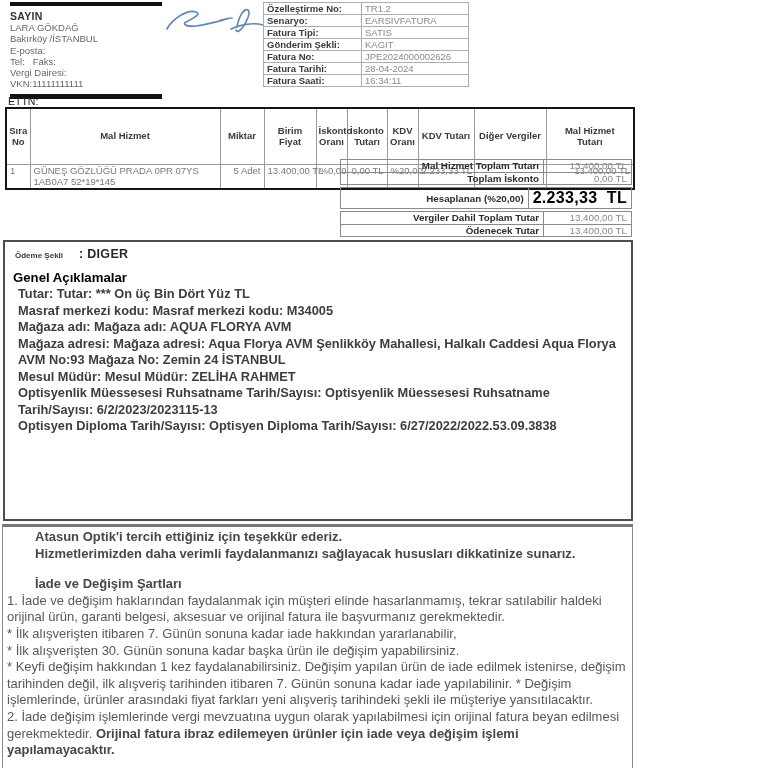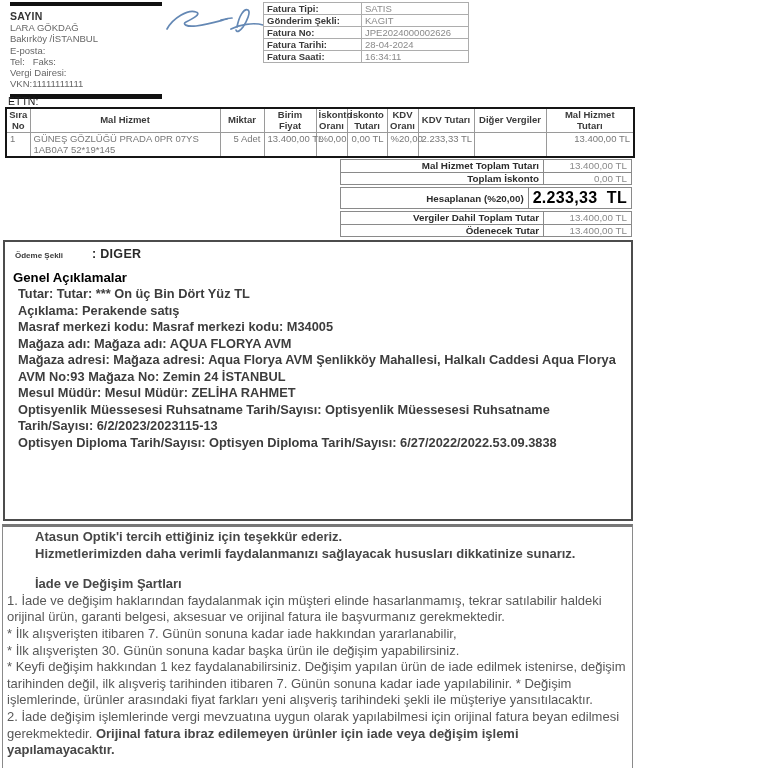--- a/index.html
+++ b/index.html
@@ -21,37 +21,37 @@
   .meta-table { position:absolute; left:263px; top:2px; width:206px; border-collapse:collapse; }
   .meta-table td { border:1px solid #adadad; height:11.8px; padding:0 3px; vertical-align:middle; }
   .meta-table td.m-label { font-size:9.5px; font-weight:700; color:#3a3a3a; width:98px; }
   .meta-table td.m-value { font-size:9.5px; color:#8a8a8a; }
 
   
   .ettn { position:absolute; left:8px; top:95px; font-size:10.5px; font-weight:400; color:#222; }
 
   
   .items-table { position:absolute; left:5px; top:107px; width:628px; border-collapse:collapse; table-layout:fixed; border:2px solid #151515; }
-  .items-table th { border:1px solid #9a9a9a; font-size:9.5px; font-weight:700; color:#3a3a3a; padding:1px 2px; line-height:10.5px; white-space:pre-line; height:24px; vertical-align:middle; text-align:center; }
+  .items-table th { border:1px solid #9a9a9a; font-size:9.5px; font-weight:700; color:#3a3a3a; padding:17px 2px; line-height:10.5px; white-space:pre-line; height:24px; vertical-align:middle; text-align:center; }
   .items-table td { border:1px solid #9a9a9a; font-size:9.5px; color:#787878; padding:1px 3px; line-height:10.5px; vertical-align:top; height:20px; }
   .items-table td.num { text-align:right; white-space:nowrap; }
 
   
   .totals { position:absolute; left:340px; top:159px; width:292px; }
   .totals table { width:100%; border-collapse:collapse; margin-bottom:2px; }
   .totals td { border:1px solid #8a8a8a; padding:0 4px; height:12.5px; vertical-align:middle; }
   .totals td.t-label { font-size:9.8px; font-weight:700; color:#2c2c2c; text-align:right;margin-top:39px; }
   .totals td.t-value { font-size:9.8px; color:#8a8a8a; text-align:right; width:88px; white-space:pre; }
   .totals tr.big td { height:21px; }
   .totals tr.big td.t-value { font-size:16px; font-weight:700; color:#000; letter-spacing:0.3px; }
 
   
   .box1 { position:absolute; left:3px; top:240px; width:630px; height:281px; border:2px solid #4c4c4c; padding:4px 8px; overflow:hidden; }
   .payment-row { margin:1px 0 9px 2px; display:flex; align-items:baseline; }
-  .payment-label { font-size:8px; font-weight:700; color:#3a3a3a; margin-right:29px; }
+  .payment-label { font-size:8px; font-weight:700; color:#3a3a3a; margin-right:16px; }
   .payment-value { font-size:12.5px; font-weight:700; color:#2a2a2a; letter-spacing:0.3px; }
   .notes-title { font-size:13.2px; font-weight:700; color:#000000; margin-bottom:1px; }
   .note-line { font-size:12.8px; font-weight:700; color:#3d3d3d; line-height:16.5px; padding-left:5px; }
 
   
   .box2 { position:absolute; left:2px; top:524px; width:631px; height:250px; border:1px solid #8a8a8a; border-top:3px solid #777; padding:2px 4px; overflow:hidden; }
   .f-bold { font-size:13px; font-weight:700; color:#474747; line-height:16.6px;margin-left:28px; }
   .f-reg  { font-size:13px; font-weight:400; color:#585858; line-height:16.6px; }
   .f-reg b { font-weight:700; color:#474747; }
   .spacer { height:14px; }
@@ -77,20 +77,28 @@
     <g fill="none" stroke="#4a74a8" stroke-width="1.7" stroke-linecap="round" opacity="0.85">
       <path d="M4 27 C 10 16, 25 7, 33 10 C 39 12, 29 17, 23 20 C 19 22, 23 25, 33 24 C 47 22, 56 19, 64 17"></path>
       <path d="M58 18 C 62 17, 66 16, 69 16"></path>
       <path d="M74 25 C 76 14, 81 6, 85 8 C 88 10, 84 19, 80 25 C 77 29, 74 31, 73 28"></path>
       <path d="M68 27 C 76 23, 90 20, 100 23"></path>
     </g>
   </svg>
 
   <table class="meta-table">
     <tbody>
+      <tr>
+        <td class="m-label">Özelleştirme No:</td>
+        <td class="m-value">TR1.2</td>
+      </tr>
+      <tr>
+        <td class="m-label">Senaryo:</td>
+        <td class="m-value">EARSIVFATURA</td>
+      </tr>
       <tr>
         <td class="m-label">Fatura Tipi:</td>
         <td class="m-value">SATIS</td>
       </tr>
       <tr>
         <td class="m-label">Gönderim Şekli:</td>
         <td class="m-value">KAGIT</td>
       </tr>
       <tr>
         <td class="m-label">Fatura No:</td>
@@ -192,21 +200,20 @@
     </table>
   </div>
 
   <div class="box1">
     <div class="payment-row">
       <span class="payment-label">Ödeme Şekli</span>
       <span class="payment-value">: DIGER</span>
     </div>
     <div class="notes-title">Genel Açıklamalar</div>
     <div class="note-line">Tutar: Tutar: *** On üç Bin Dört Yüz TL</div>
-    <div class="note-line">Açıklama: Perakende satış</div>
     <div class="note-line">Masraf merkezi kodu: Masraf merkezi kodu: M34005</div>
     <div class="note-line">Mağaza adı: Mağaza adı: AQUA FLORYA AVM</div>
     <div class="note-line">Mağaza adresi: Mağaza adresi: Aqua Florya AVM Şenlikköy Mahallesi, Halkalı Caddesi Aqua Florya AVM No:93 Mağaza No: Zemin 24 İSTANBUL</div>
     <div class="note-line">Mesul Müdür: Mesul Müdür: ZELİHA RAHMET</div>
     <div class="note-line">Optisyenlik Müessesesi Ruhsatname Tarih/Sayısı: Optisyenlik Müessesesi Ruhsatname Tarih/Sayısı: 6/2/2023/2023115-13</div>
     <div class="note-line">Optisyen Diploma Tarih/Sayısı: Optisyen Diploma Tarih/Sayısı: 6/27/2022/2022.53.09.3838</div>
   </div>
 
   <div class="box2">
     <div class="f-bold">Atasun Optik'i tercih ettiğiniz için teşekkür ederiz.</div>

